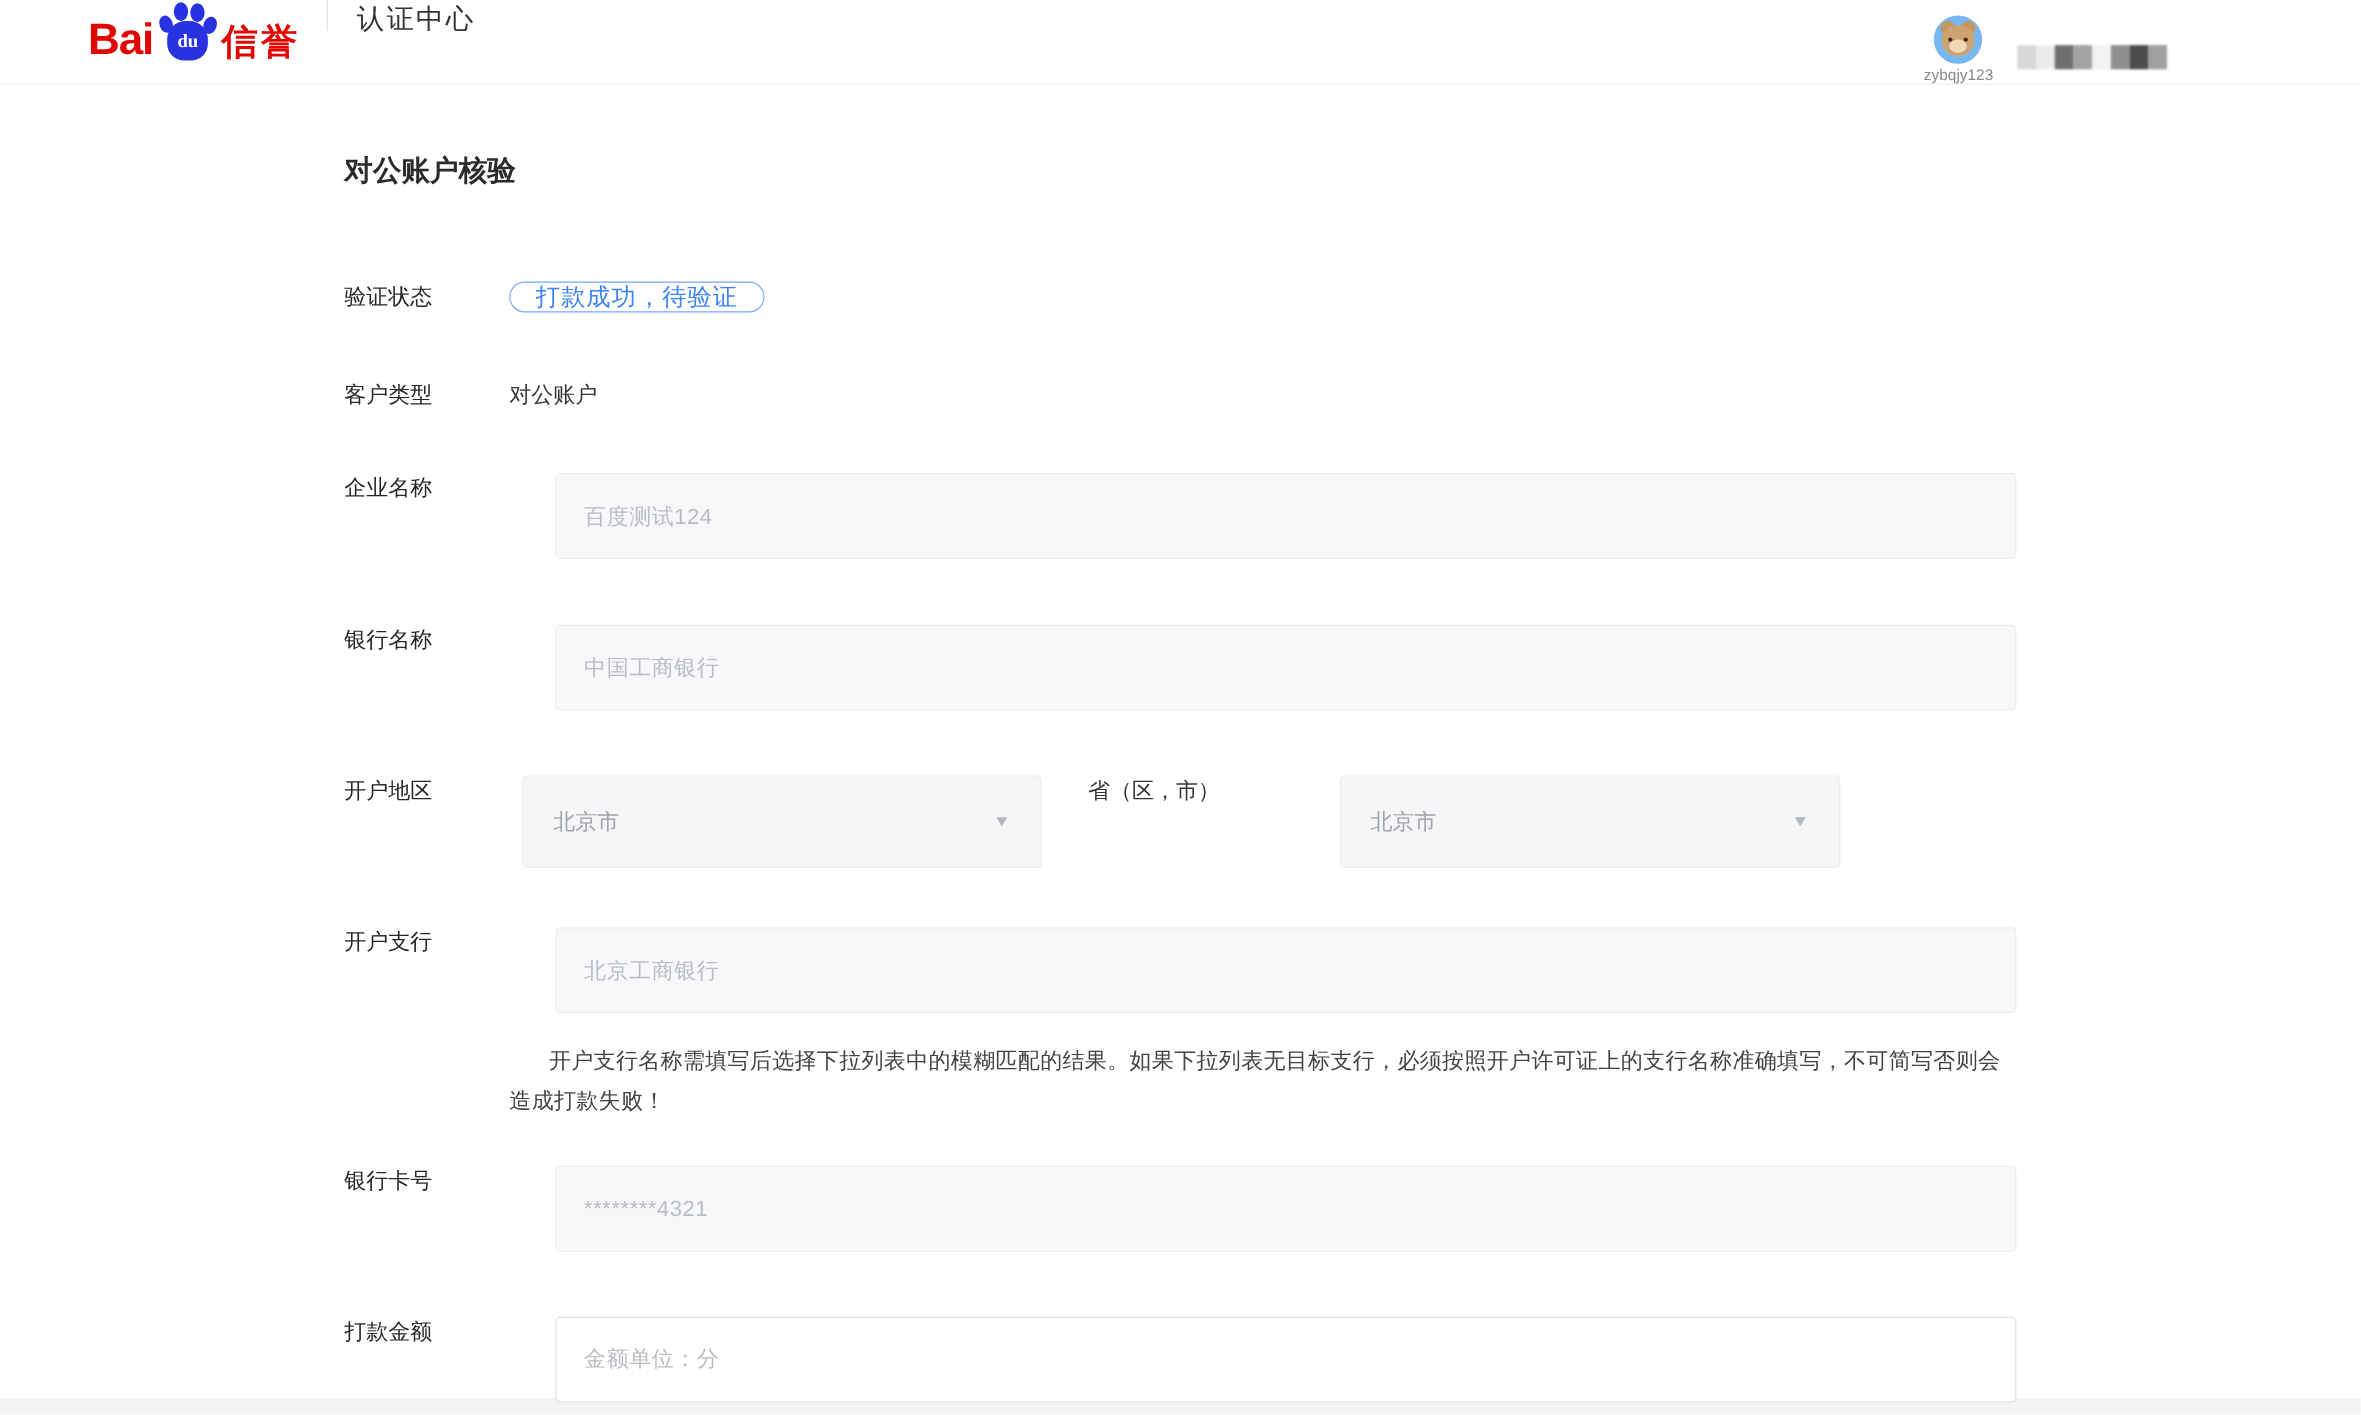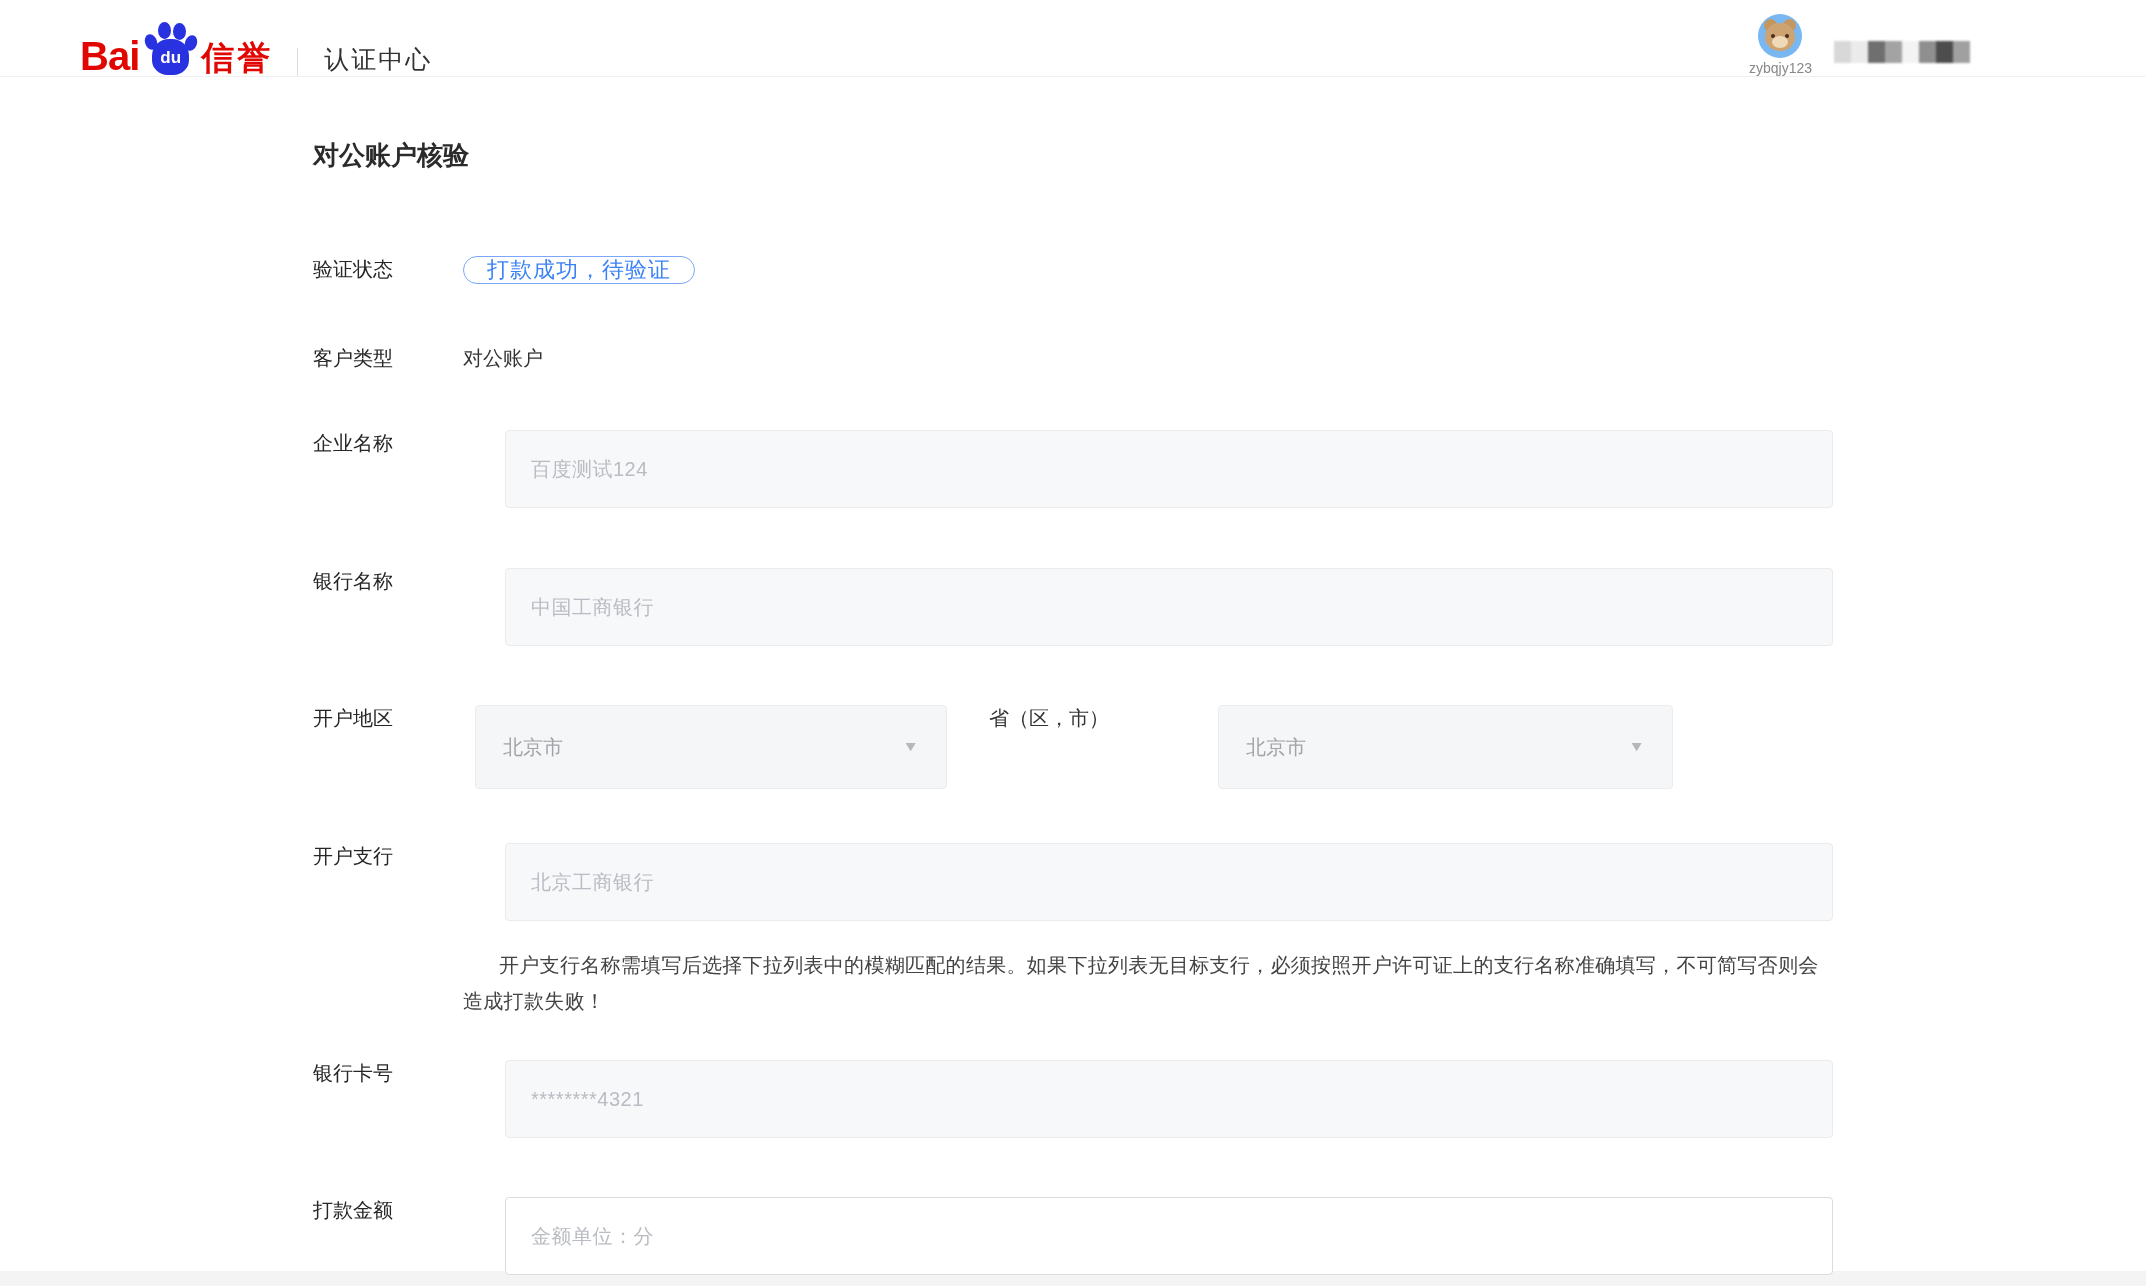--- a/index.html
+++ b/index.html
@@ -1,33 +1,33 @@
 <!DOCTYPE html>
 <html><head>
 <meta charset="utf-8">
 <style>
   * { margin:0; padding:0; box-sizing:border-box; }
   html,body { width:2146px; height:1286px; overflow:hidden; background:#fff;
     font-family:"Liberation Sans","DejaVu Sans",sans-serif; }
 
   
   .header { position:relative; height:77px; background:#fff;
-    border-bottom:1px solid #f0f0f0; display:flex; align-items:flex-end;
+    border-bottom:1px solid #f0f0f0; display:flex; align-items:flex-start;
     padding:0 80px; z-index:5; }
   .logo { display:flex; align-items:flex-end; }
   .logo-bai { color:#e10601; font-size:40px; font-weight:bold; letter-spacing:-1px; line-height:1; }
   .paw { position:relative; width:58px; height:58px; margin:0 2px -2px 2px; }
   .paw .toe { position:absolute; background:#2932e1; border-radius:50%; }
   .toe1 { width:12px; height:16px; left:4px;  top:14px; transform:rotate(-20deg); }
   .toe2 { width:13px; height:17px; left:17px; top:2px;  }
   .toe3 { width:13px; height:17px; left:32px; top:3px;  }
   .toe4 { width:12px; height:16px; left:44px; top:15px; transform:rotate(20deg); }
   .pad  { position:absolute; left:11px; top:19px; width:37px; height:36px;
     background:#2932e1; border-radius:46% 46% 42% 42%; display:flex;
-    align-items:center; justify-content:center; }
+    align-items:center; justify-content:center;font-family:Liberation Serif, serif; }
   .pad span { color:#fff; font-size:17px; font-weight:bold; line-height:1; }
   .logo-suffix { color:#e10601; font-size:33px; font-weight:bold; letter-spacing:3px; line-height:1; margin-bottom:2px; }
   .header-divider { width:1px; height:28px; background:#dcdcdc; margin:0 26px 0 24px; }
   .app-title { font-size:25px; color:#333; letter-spacing:2px; }
 
   .header-right { position:absolute; right:176px; top:14px; display:flex; align-items:center; }
   .avatar-wrap { text-align:center; margin-right:22px; }
   .avatar { position:relative; width:44px; height:44px; border-radius:50%;
     background:#79b7f2; overflow:hidden; margin:0 auto; }
   .bear-ear { position:absolute; width:13px; height:13px; border-radius:50%; background:#c4975f; top:5px; }

